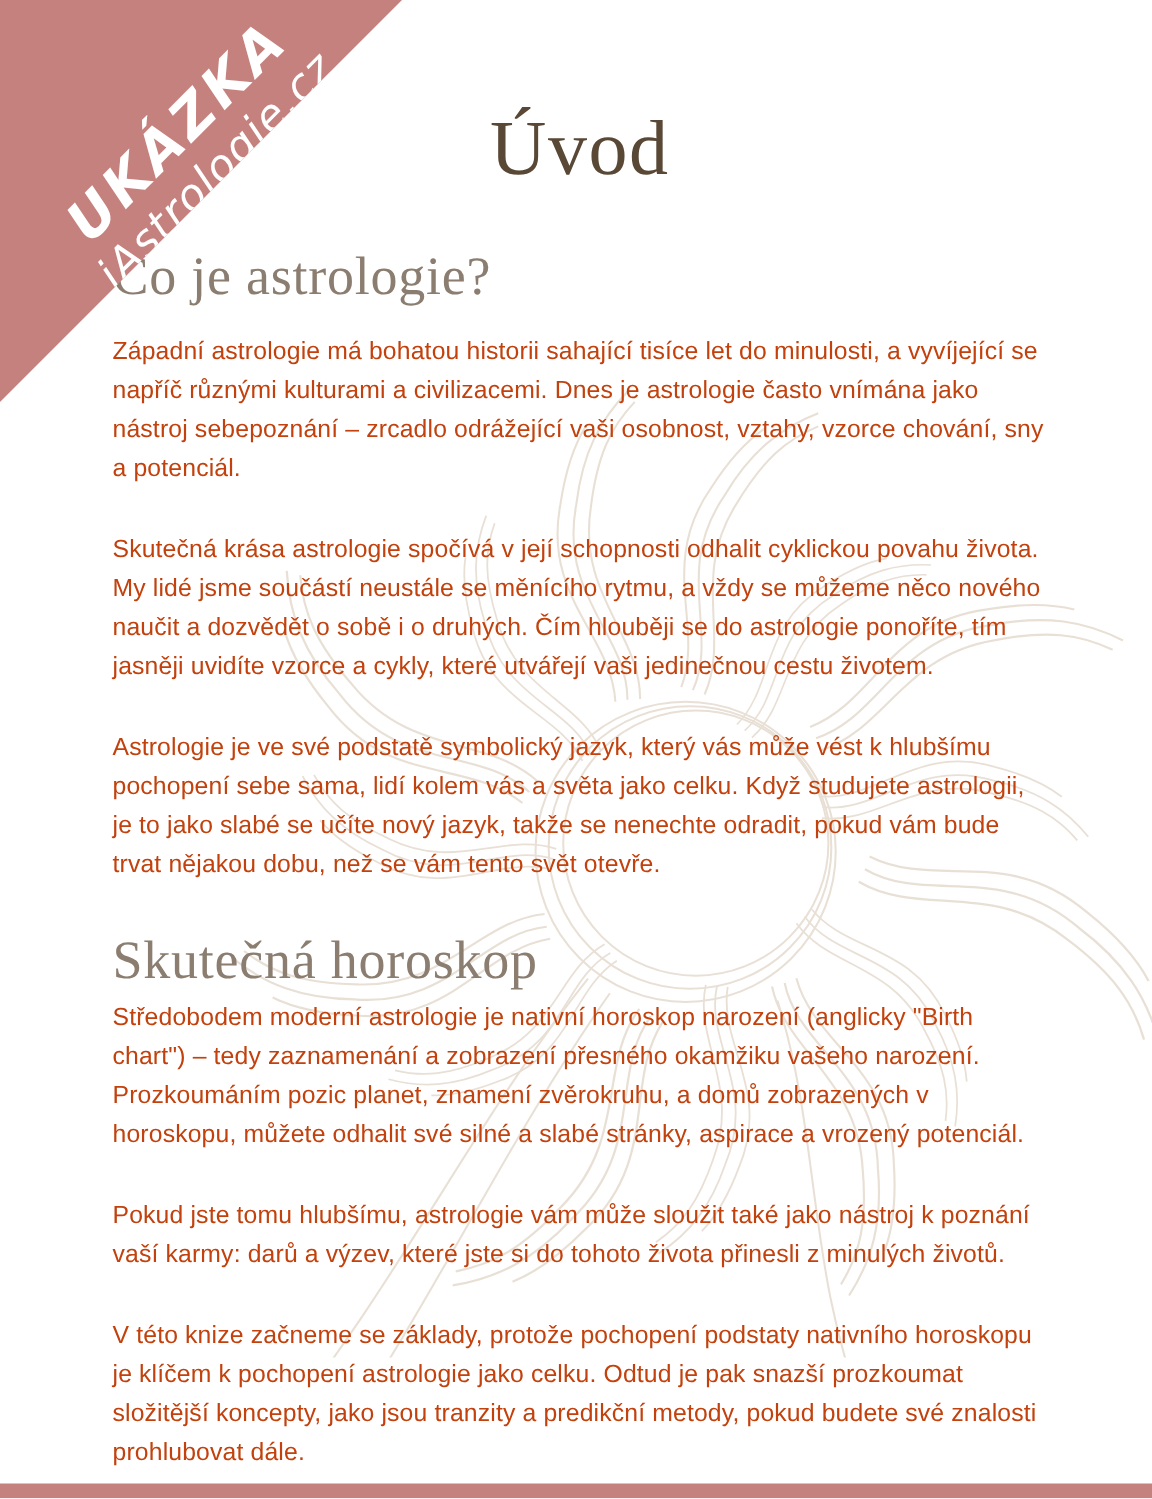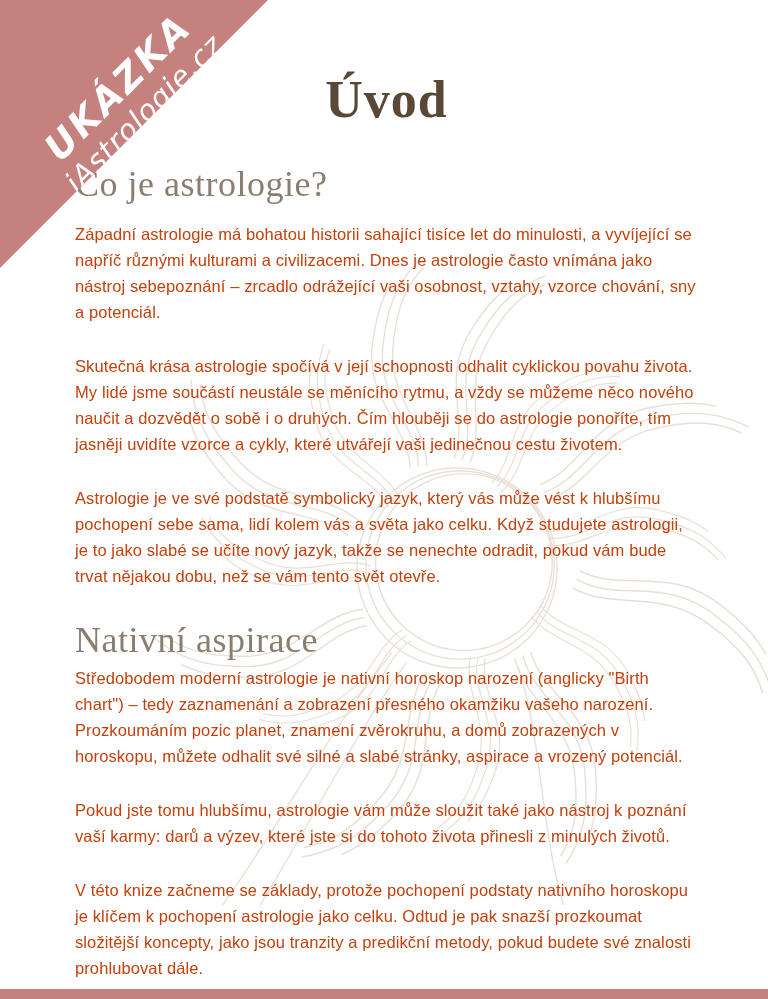--- a/index.html
+++ b/index.html
@@ -53,21 +53,21 @@
     font-weight:400;
     font-size:29px;
     letter-spacing:1px;
     line-height:1.15;
   }
 
   
   .content{position:relative;z-index:2;padding:0 70px 0 75px;}
   h1.title{
     font-family:"Liberation Serif",serif;
-    font-weight:700;
+    font-weight:400;
     font-size:52px;
     color:#594836;
     text-align:center;
     margin:70px 0 16px 0;
     letter-spacing:1px;
   }
   h2.section-heading{
     font-family:"Liberation Serif",serif;
     font-weight:400;
     font-size:36px;
@@ -141,21 +141,21 @@
     <h1 class="title">Úvod</h1>
 
     <div class="sec1-pad">
       <h2 class="section-heading">Co je astrologie?</h2>
       <p class="body-par">Západní astrologie má bohatou historii sahající tisíce let do minulosti, a vyvíjející se napříč různými kulturami a civilizacemi. Dnes je astrologie často vnímána jako nástroj sebepoznání – zrcadlo odrážející vaši osobnost, vztahy, vzorce chování, sny a potenciál.</p>
       <p class="body-par">Skutečná krása astrologie spočívá v její schopnosti odhalit cyklickou povahu života. My lidé jsme součástí neustále se měnícího rytmu, a vždy se můžeme něco nového naučit a dozvědět o sobě i o druhých. Čím hlouběji se do astrologie ponoříte, tím jasněji uvidíte vzorce a cykly, které utvářejí vaši jedinečnou cestu životem.</p>
       <p class="body-par">Astrologie je ve své podstatě symbolický jazyk, který vás může vést k hlubšímu pochopení sebe sama, lidí kolem vás a světa jako celku. Když studujete astrologii, je to jako slabé se učíte nový jazyk, takže se nenechte odradit, pokud vám bude trvat nějakou dobu, než se vám tento svět otevře.</p>
     </div>
 
     <div>
-      <h2 class="section-heading tight">Nativní aspirace</h2>
+      <h2 class="section-heading tight">Skutečná horoskop</h2>
       <p class="body-par">Středobodem moderní astrologie je nativní horoskop narození (anglicky "Birth chart") – tedy zaznamenání a zobrazení přesného okamžiku vašeho narození. Prozkoumáním pozic planet, znamení zvěrokruhu, a domů zobrazených v horoskopu, můžete odhalit své silné a slabé stránky, aspirace a vrozený potenciál.</p>
       <p class="body-par">Pokud jste tomu hlubšímu, astrologie vám může sloužit také jako nástroj k poznání vaší karmy: darů a výzev, které jste si do tohoto života přinesli z minulých životů.</p>
       <p class="body-par">V této knize začneme se základy, protože pochopení podstaty nativního horoskopu je klíčem k pochopení astrologie jako celku. Odtud je pak snazší prozkoumat složitější koncepty, jako jsou tranzity a predikční metody, pokud budete své znalosti prohlubovat dále.</p>
 
     </div>
 
   </div>
 
   <div class="footer-bar"></div>
 

